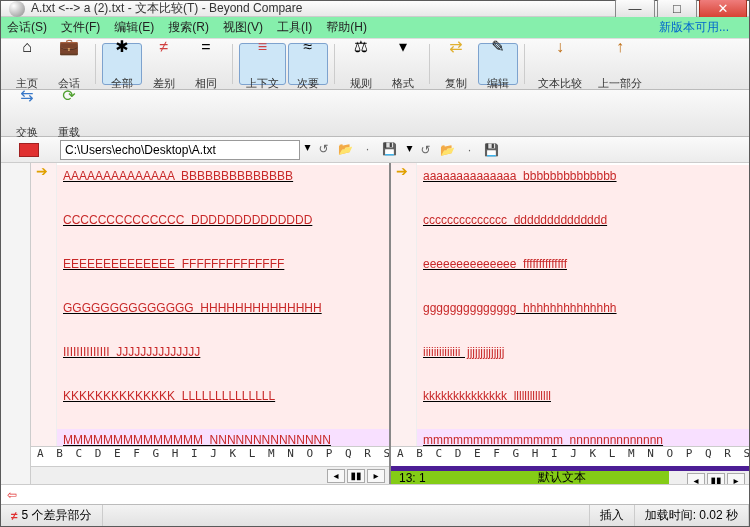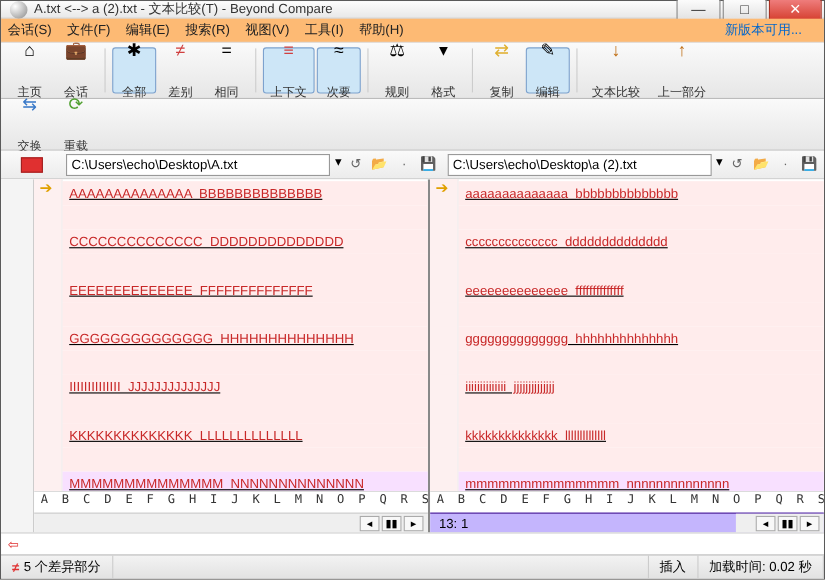--- a/index.html
+++ b/index.html
@@ -4,21 +4,21 @@
 <style>
 *{box-sizing:border-box;margin:0;padding:0;font-family:"Microsoft YaHei",Tahoma,sans-serif;font-size:12px;}
 body{background:#d4d0c8;}
 .window{width:750px;height:527px;background:#f0f0f0;border:1px solid #5a5a5a;display:flex;flex-direction:column;box-shadow:0 0 8px rgba(0,0,0,.3);}
 .titlebar{height:16px;background:linear-gradient(#fdfdfd,#e8e8e8);border-bottom:1px solid #ccc;display:flex;align-items:center;padding:0 2px;}
 .titlebar .ticon{width:16px;height:16px;margin:0 6px;border-radius:50%;background:radial-gradient(circle at 30% 30%,#fff,#888);}
 .titlebar .ttext{flex:1;color:#333;}
 .winbtns{display:flex;}
 .winbtn{width:40px;height:22px;margin-left:2px;border:1px solid #888;border-radius:3px;display:flex;align-items:center;justify-content:center;font-size:13px;background:linear-gradient(#fdfdfd,#e0e0e0);color:#333;}
 .winbtn.close{background:linear-gradient(#f08080,#d43c2c);color:#fff;border-color:#a83020;width:48px;}
-.menubar{height:22px;background:#fdba74;display:flex;align-items:center;padding:0 6px;border-bottom:1px solid #ddd;}
+.menubar{height:22px;background:#86efac;display:flex;align-items:center;padding:0 6px;border-bottom:1px solid #ddd;}
 .menubar span{margin-right:14px;color:#222;}
 .menubar .upd{margin-left:auto;color:#0066cc;}
 .toolbar{background:linear-gradient(#fafafa,#e6e6e6);border-bottom:1px solid #bbb;padding:4px 6px;display:flex;flex-wrap:wrap;gap:2px;align-items:flex-start;}
 .tbtn{min-width:40px;height:42px;display:flex;flex-direction:column;align-items:center;justify-content:center;padding:2px 6px;border:1px solid transparent;border-radius:3px;cursor:pointer;}
 .tbtn.sel{border-color:#7da2ce;background:#cde6f7;}
 .tbtn .ic{font-size:16px;height:18px;line-height:18px;}
 .tbtn .lb{font-size:11px;color:#333;margin-top:20px;}
 .tsep{width:1px;height:40px;background:#ccc;margin:1px 4px;}
 .row2{display:flex;gap:2px;padding:2px 6px;background:linear-gradient(#fafafa,#e6e6e6);border-bottom:1px solid #bbb;}
 .pathbar{height:26px;display:flex;align-items:center;background:linear-gradient(#fafafa,#ececec);border-bottom:1px solid #ccc;}
@@ -36,21 +36,21 @@
 .scroll{flex:1;overflow:auto;}
 .content{display:flex;}
 .textarea{flex:1;font-family:Consolas,monospace;font-size:12px;line-height:22px;white-space:pre;padding:2px 0;text-decoration:underline;}
 .textline{padding:0 6px;color:#c82828;background:#ffecec;}
 .textline.blank{background:#ffecec;height:22px;}
 .textline.hl{background:#f8e0ff;}
 .ar{color:#e0a000;font-size:14px;padding:0 5px;}
 .ruler{height:20px;border-top:1px solid #ccc;font-family:Consolas,monospace;font-size:11px;padding:0 6px;white-space:pre;color:#333;background:#fff;letter-spacing:3px;}
 .hsb{height:18px;background:#efefef;border-top:1px solid #ccc;display:flex;align-items:center;justify-content:flex-end;padding:0 4px;gap:2px;}
 .hsb .sbtn{width:18px;height:14px;border:1px solid #aaa;background:#f8f8f8;display:flex;align-items:center;justify-content:center;font-size:10px;}
-.inforow{height:18px;display:flex;background:#c4b5fd;border-top:1px solid #4c1d95;}
+.inforow{height:18px;display:flex;background:#84cc16;border-top:5px solid #4c1d95;}
 .inforow .cell{flex:1;padding:0 8px;display:flex;align-items:center;}
 .thumb{height:20px;background:#fff;border-top:1px solid #ccc;display:flex;align-items:center;padding:0 6px;overflow:hidden;}
 .thumb .arr{color:#e03030;margin-right:6px;}
 .thumb .tline{font-family:Consolas,monospace;font-size:9px;color:#e06060;white-space:nowrap;letter-spacing:-1px;}
 .status{height:22px;background:linear-gradient(#f3f3f3,#e2e2e2);border-top:1px solid #bbb;display:flex;align-items:center;font-size:12px;}
 .status .sc{padding:0 10px;border-right:1px solid #ccc;height:100%;display:flex;align-items:center;}
 .status .diffic{color:#e03030;font-weight:bold;margin-right:4px;}
 .status .fill{flex:1;}
 </style>
 </head>
@@ -155,21 +155,20 @@
       </div>
     <div class="pathhalf">
       <input class="pathinput" value="C:\Users\echo\Desktop\A.txt" style="">
       <span>▾</span>
       <span class="pic">↺</span>
       <span class="pic fold">📂</span>
       <span class="pic">·</span>
       <span class="pic" style="color:#bbb">💾</span>
     </div>
     <div class="pathhalf">
-      <input class="pathinput" value="C:\Users\echo\Desktop\a (2).txt" style="">
       <span>▾</span>
       <span class="pic">↺</span>
       <span class="pic fold">📂</span>
       <span class="pic">·</span>
       <span class="pic" style="color:#bbb">💾</span>
     </div>
   </div>
 
   <div class="compare">
     <div class="sidecol"></div>
@@ -196,20 +195,21 @@
         <div class="content">
           <div class="gut">
             <div class="ar">➔</div>
           </div>
           <div class="textarea" id="right-text"><div class="textline">aaaaaaaaaaaaaa  bbbbbbbbbbbbbb</div><div class="textline blank"></div><div class="textline">cccccccccccccc  dddddddddddddd</div><div class="textline blank"></div><div class="textline">eeeeeeeeeeeeee  ffffffffffffff</div><div class="textline blank"></div><div class="textline">gggggggggggggg  hhhhhhhhhhhhhh</div><div class="textline blank"></div><div class="textline">iiiiiiiiiiiiii  jjjjjjjjjjjjjj</div><div class="textline blank"></div><div class="textline">kkkkkkkkkkkkkk  llllllllllllll</div><div class="textline blank"></div><div class="textline hl">mmmmmmmmmmmmmm  nnnnnnnnnnnnnn</div></div>
         </div>
       </div>
       <div class="ruler">A B C D E F G H I J K L M N O P Q R S T U</div>
       <div class="inforow">
         <div class="cell">13: 1</div>
+        <div class="cell">默认文本</div>
         <div class="hsb" style="border:none;flex:0 0 80px">
           <div class="sbtn">◂</div>
           <div class="sbtn">▮▮</div>
           <div class="sbtn">▸</div>
         </div>
       </div>
     </div>
   </div>
 
   <div class="thumb">

